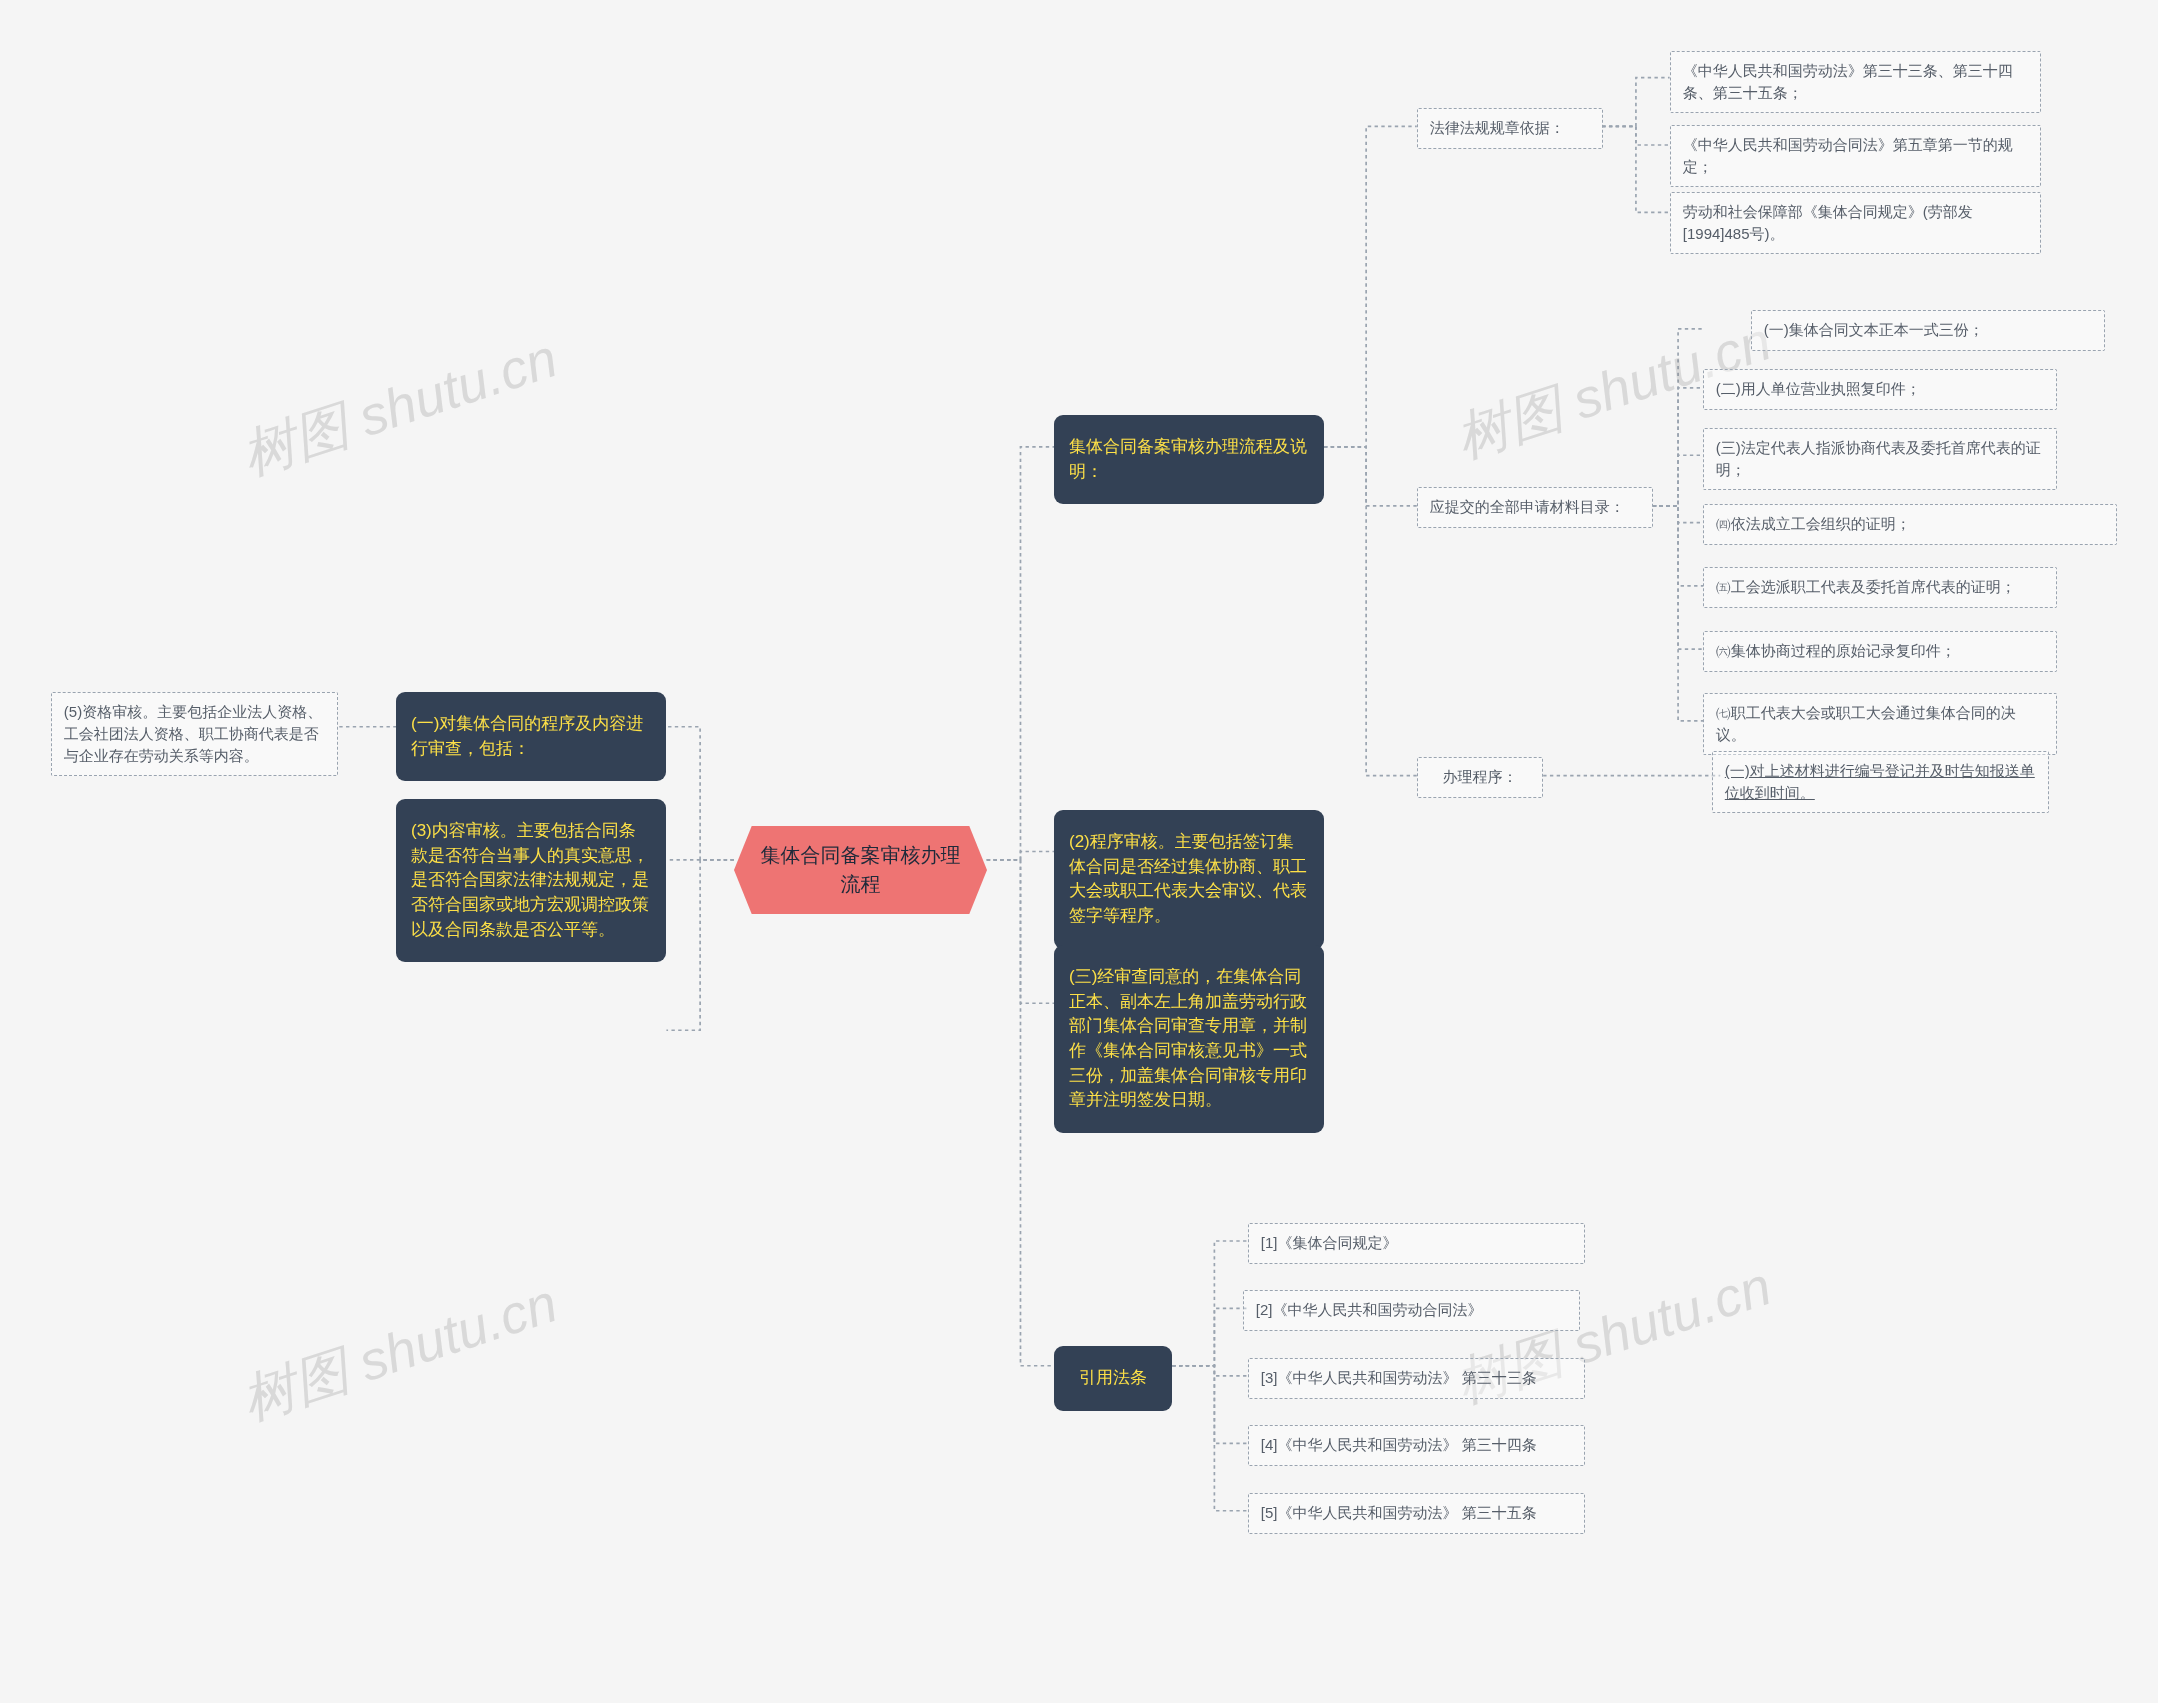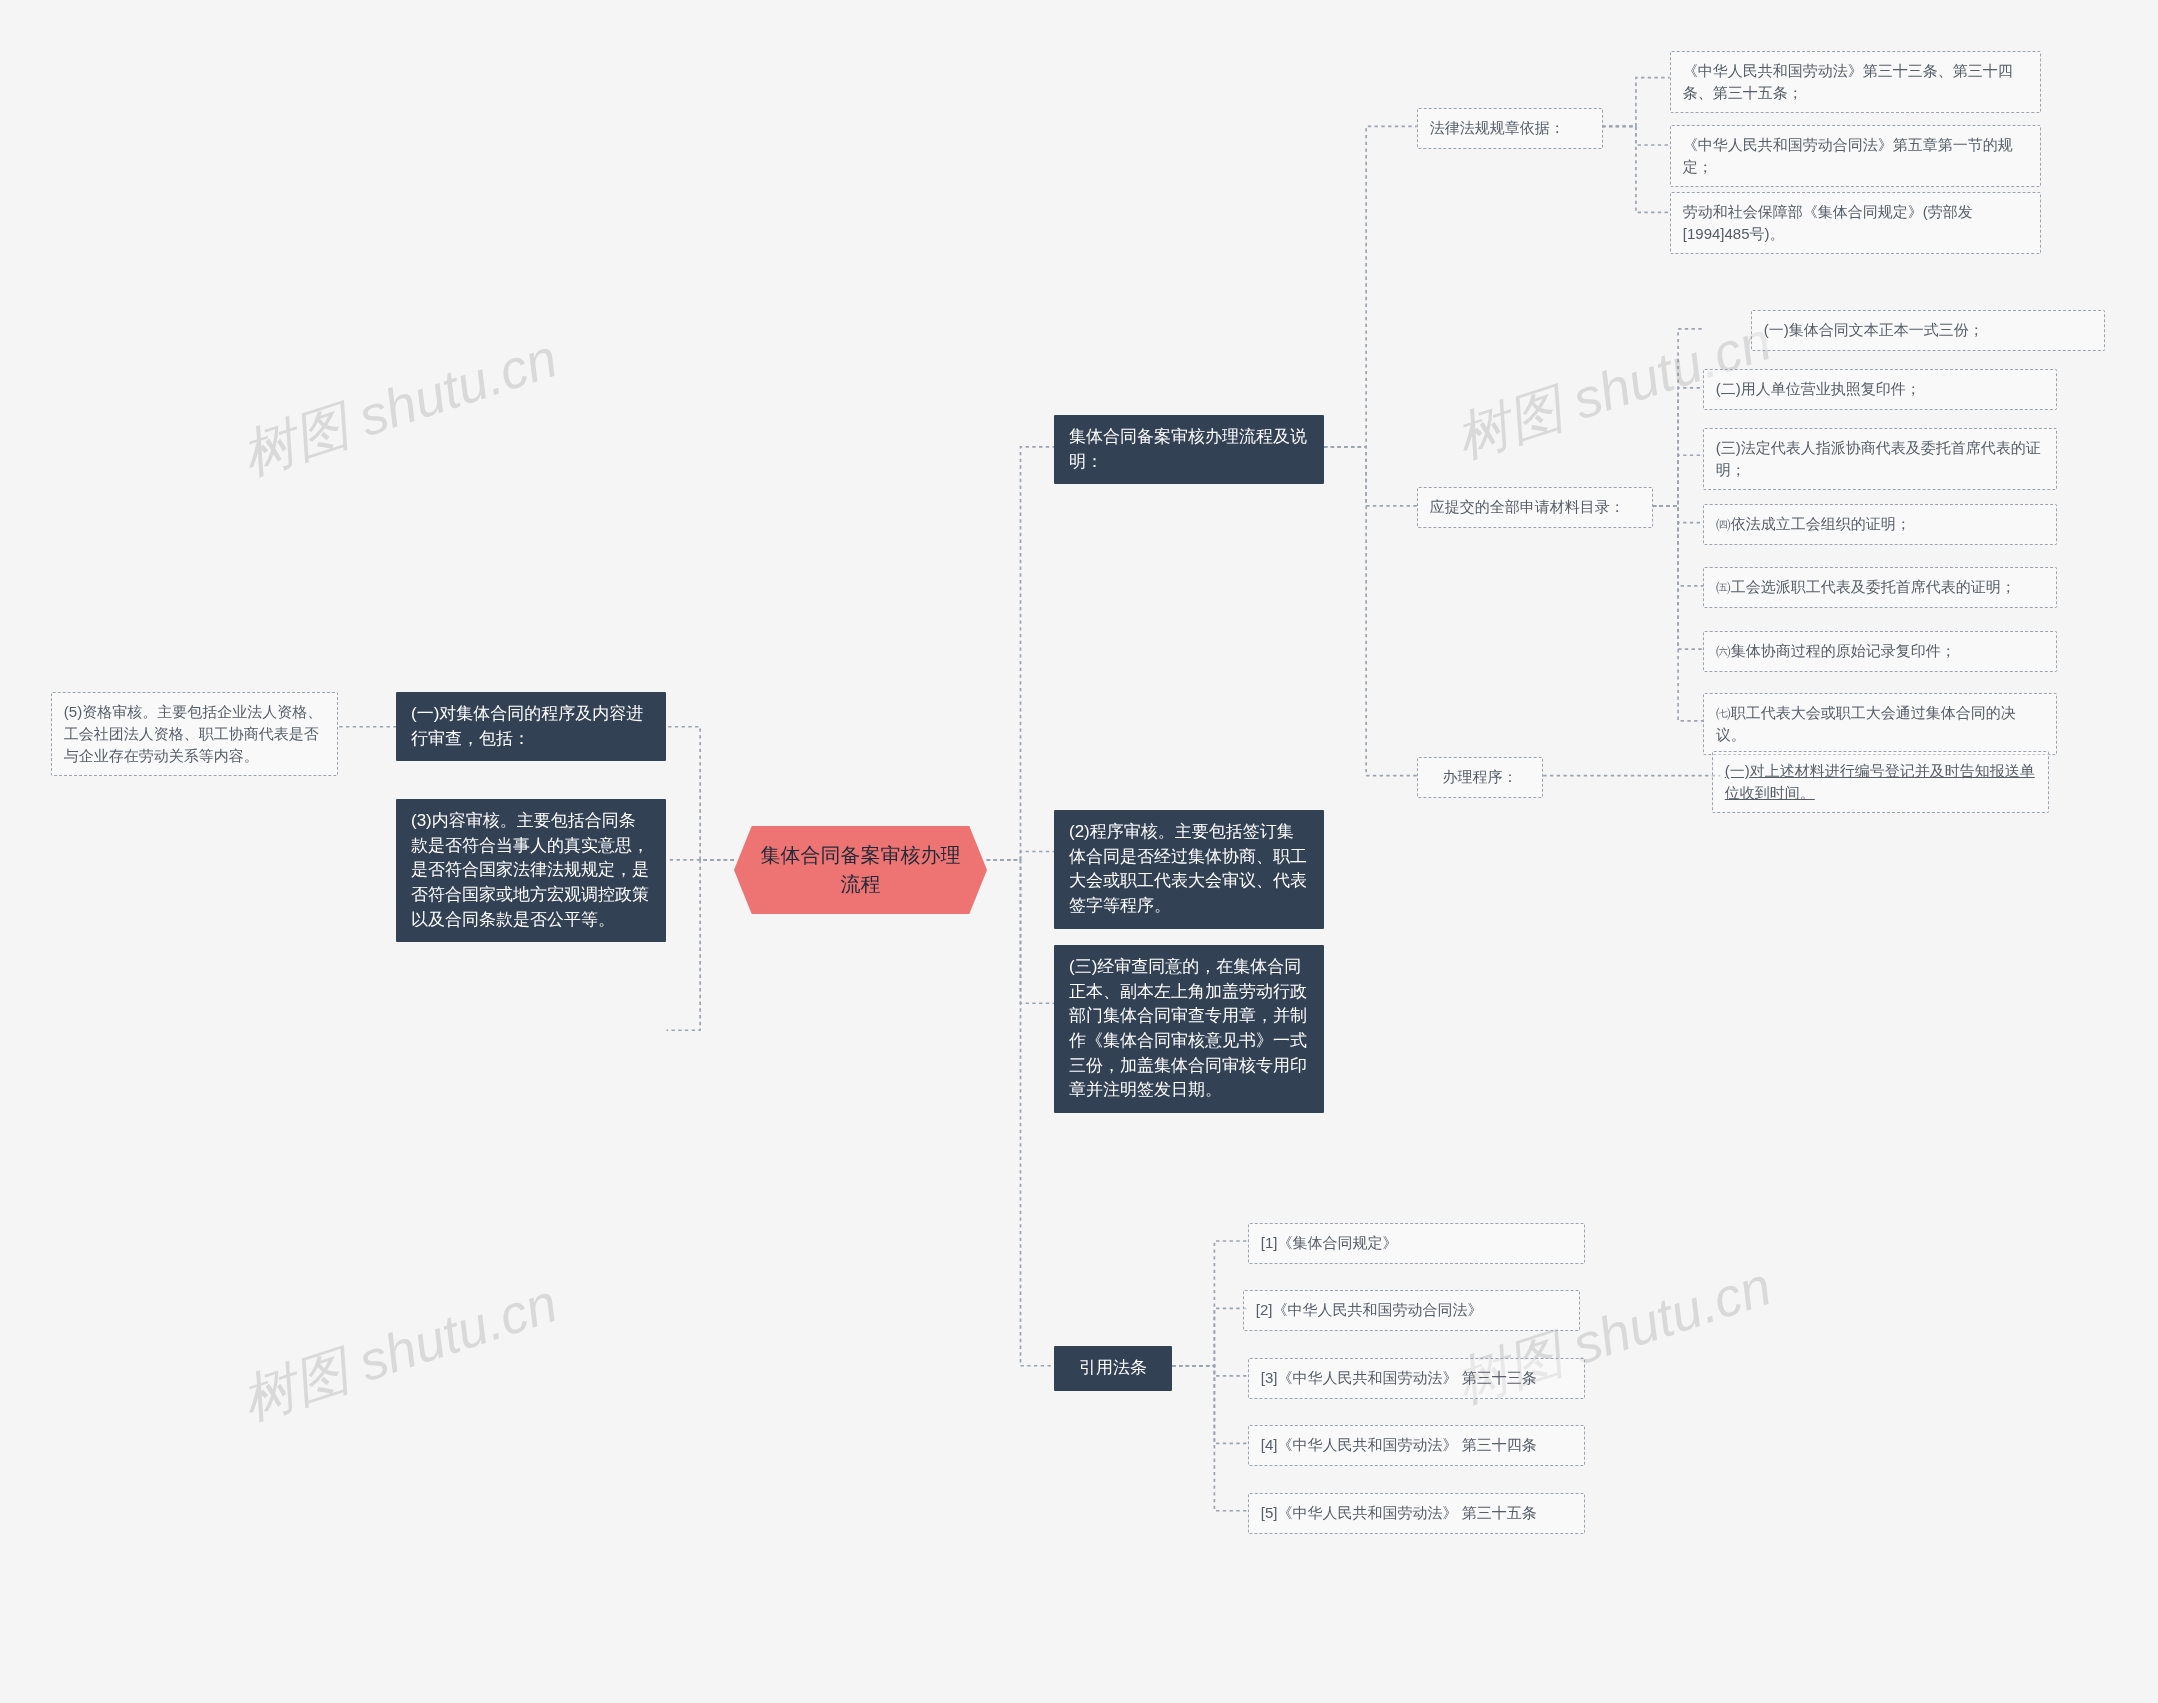--- a/index.html
+++ b/index.html
@@ -33,23 +33,23 @@
     background: #ee7473;
     color: #1e2a3a;
     padding: 15px 17px;
     text-align: center;
     font-size: 20px;
     font-weight: 500;
     clip-path: polygon(7% 0, 93% 0, 100% 50%, 93% 100%, 7% 100%, 0 50%);
   }
   .branch {
     background: #334155;
-    color: #ffffff;
-    padding: 10px 15px;
-    border-radius: 1px;
+    color: #fde047;
+    padding: 20px 15px;
+    border-radius: 9px;
   }
   .leaf {
     background: rgba(255,255,255,0.4);
     border: 1.7px dashed #9aa4b0;
     color: #555d68;
     padding: 8.4px 11.8px;
     font-size: 15px;
     border-radius: 1.7px;
   }
   .wm {
@@ -126,21 +126,21 @@
 
   <div class="node leaf" style="left:1670px; top:51px; width:371px;">《中华人民共和国劳动法》第三十三条、第三十四条、第三十五条；</div>
   <div class="node leaf" style="left:1670px; top:125px; width:371px;">《中华人民共和国劳动合同法》第五章第一节的规定；</div>
   <div class="node leaf" style="left:1670px; top:192px; width:371px;">劳动和社会保障部《集体合同规定》(劳部发[1994]485号)。</div>
 
   <div class="node leaf" style="left:1417px; top:487px; width:236px;">应提交的全部申请材料目录：</div>
 
   <div class="node leaf" style="left:1703px; top:310px; width:354px;margin-left:48px;">(一)集体合同文本正本一式三份；</div>
   <div class="node leaf" style="left:1703px; top:369px; width:354px;">(二)用人单位营业执照复印件；</div>
   <div class="node leaf" style="left:1703px; top:428px; width:354px;">(三)法定代表人指派协商代表及委托首席代表的证明；</div>
-  <div class="node leaf" style="left:1703px; top:504px; width:354px;">㈣依法成立工会组织的证明；</div>
+  <div class="node leaf" style="left:1703px; top:504px; width:414px;">㈣依法成立工会组织的证明；</div>
   <div class="node leaf" style="left:1703px; top:567px; width:354px;">㈤工会选派职工代表及委托首席代表的证明；</div>
   <div class="node leaf" style="left:1703px; top:631px; width:354px;">㈥集体协商过程的原始记录复印件；</div>
   <div class="node leaf" style="left:1703px; top:693px; width:354px;">㈦职工代表大会或职工大会通过集体合同的决议。</div>
 
   <div class="node leaf" style="left:1417px; top:757px; width:126px;text-align:center;">办理程序：</div>
   <div class="node leaf" style="left:1712px; top:751px; width:337px;text-decoration:underline;">(一)对上述材料进行编号登记并及时告知报送单位收到时间。</div>
 
   <div class="node branch" style="left:1054px; top:810px; width:270px;">(2)程序审核。主要包括签订集体合同是否经过集体协商、职工大会或职工代表大会审议、代表签字等程序。</div>
 
   <div class="node branch" style="left:1054px; top:945px; width:270px;">(三)经审查同意的，在集体合同正本、副本左上角加盖劳动行政部门集体合同审查专用章，并制作《集体合同审核意见书》一式三份，加盖集体合同审核专用印章并注明签发日期。</div>

